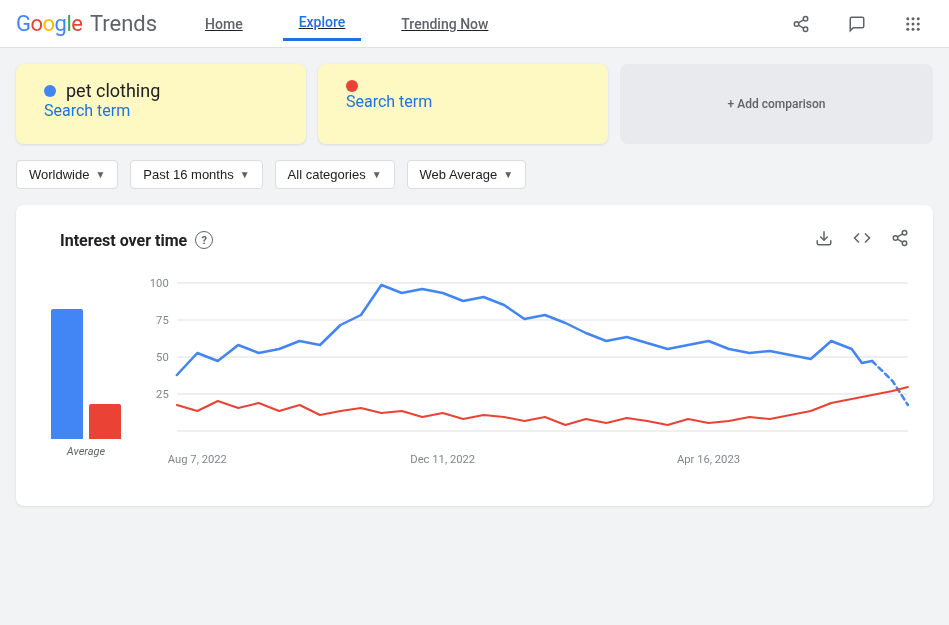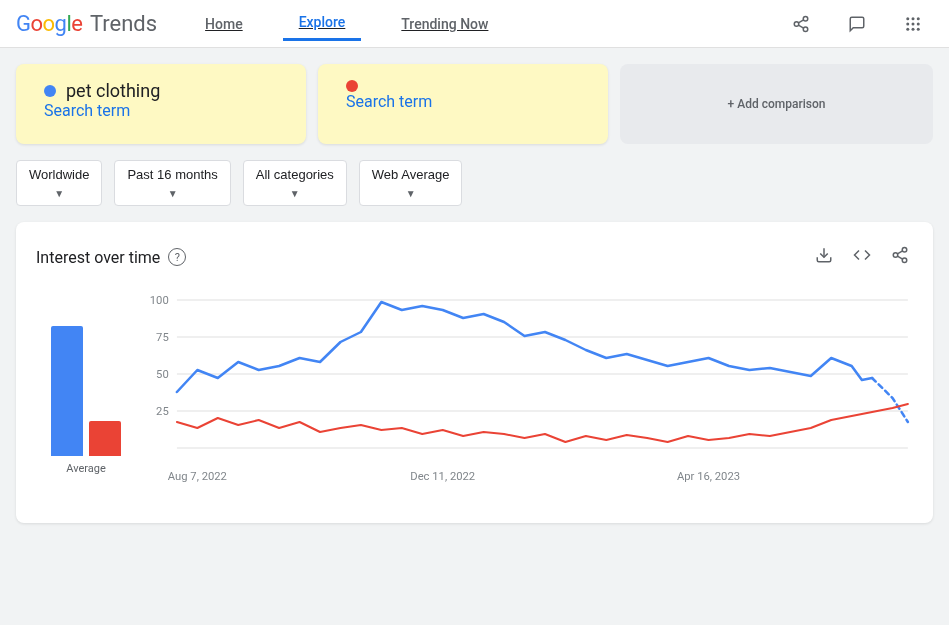--- a/index.html
+++ b/index.html
@@ -52,49 +52,49 @@
       cursor: pointer; min-height: 80px;
     }
     .add-comparison-text { font-size: 12px; color: #5f6368; font-weight: 500; }
 
     
     .filters { display: flex; gap: 12px; margin-bottom: 16px; }
     .filter-btn {
       display: flex; align-items: center; gap: 6px;
       border: 1px solid #dadce0; border-radius: 4px;
       padding: 6px 12px; background: #fff; cursor: pointer;
-      font-size: 13px; color: #202124; flex-direction: column;
+      font-size: 13px; color: #202124;
     }
     .chevron { font-size: 10px; color: #5f6368; }
 
     
     .chart-section {
       background: #fff; border-radius: 8px;
       padding: 20px; box-shadow: 0 1px 3px rgba(0,0,0,0.1);
     }
     .chart-header { display: flex; align-items: center; justify-content: space-between; margin-bottom: 8px; }
-    .chart-title { font-size: 16px; font-weight: 400; color: #202124; display: flex; align-items: center; gap: 8px; }
+    .chart-title { font-size: 16px; font-weight: 700; color: #202124; display: flex; align-items: center; gap: 8px; margin-left: 24px; }
     .help-icon {
       width: 18px; height: 18px; border-radius: 50%;
       border: 1.5px solid #5f6368; display: flex; align-items: center;
       justify-content: center; font-size: 11px; color: #5f6368; cursor: pointer;
     }
     .chart-actions { display: flex; gap: 12px; }
     .chart-action-btn { background: none; border: none; cursor: pointer; color: #5f6368; font-size: 16px; padding: 4px; }
 
     
     .chart-container { display: flex; gap: 0; }
     .avg-bars {
       display: flex; flex-direction: column; align-items: center;
       justify-content: flex-end; padding-bottom: 28px;
       width: 100px; flex-shrink: 0;
     }
     .avg-bars-inner { display: flex; align-items: flex-end; gap: 6px; height: 160px; }
     .avg-bar { width: 32px; border-radius: 2px 2px 0 0; }
-    .avg-label { font-size: 11px; color: #5f6368; margin-top: 6px; text-align: center; }
+    .avg-label { font-size: 11px; color: #5f6368; margin-top: 6px; text-align: center; font-style: italic; }
     .chart-area { flex: 1; position: relative; }
     svg.trend-chart { width: 100%; height: 220px; }
 
     .grid-line { stroke: #e0e0e0; stroke-width: 1; }
     .grid-label { fill: #80868b; font-size: 11px; }
     .date-label { fill: #80868b; font-size: 11px; }
     .line-blue { fill: none; stroke: #4285F4; stroke-width: 2.5; stroke-linejoin: round; stroke-linecap: round; }
     .line-red { fill: none; stroke: #EA4335; stroke-width: 2; stroke-linejoin: round; stroke-linecap: round; }
     .line-blue-dotted { fill: none; stroke: #4285F4; stroke-width: 2.5; stroke-dasharray: 5,4; stroke-linecap: round; }
   </style>

